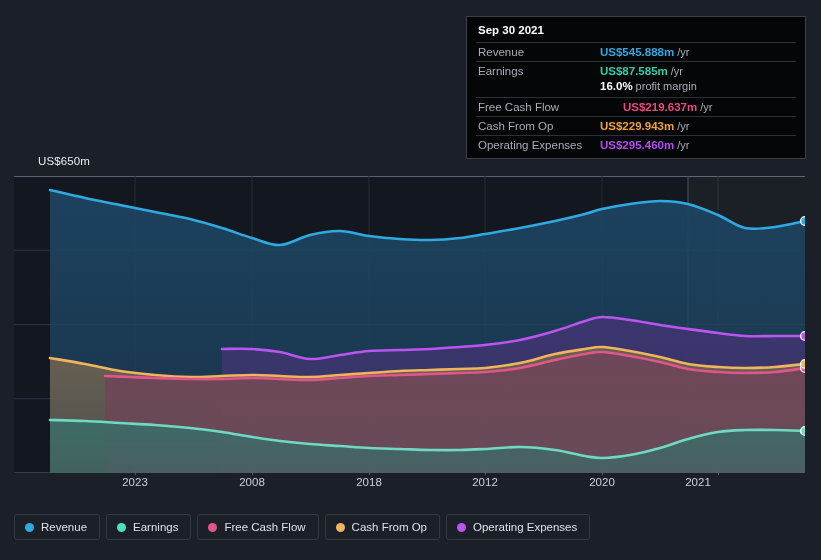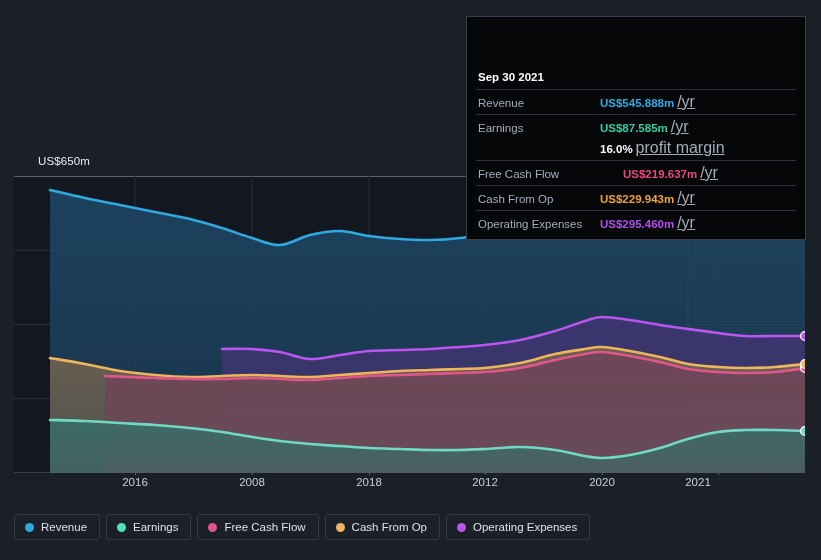--- a/index.html
+++ b/index.html
@@ -63,21 +63,20 @@
     width: 340px;
     background: #050608;
     border: 1px solid #3a3f49;
     padding: 7px 9px 4px 9px;
   }
   #tooltip-date {
     color: #ffffff;
     font-size: 11.5px;
     font-weight: bold;
     padding: 0 0 6px 2px;
-    margin-top: 47px;
   }
   .tt-row {
     display: flex;
     align-items: baseline;
     border-top: 1px solid #2c3038;
     padding: 3px 2px 3px 2px;
     min-height: 17px;
   }
   .tt-row.no-rule { border-top: none; padding-top: 0; }
   .tt-label {
@@ -85,24 +84,23 @@
     color: #a7adb8;
     font-size: 11.5px;
   }
   .tt-value {
     font-size: 11.5px;
     font-weight: bold;
     white-space: nowrap;
   }
   .tt-unit {
     color: #a7adb8;
-    font-size: 16px;
+    font-size: 11px;
     font-weight: normal;
     margin-left: 3px;
-    text-decoration: underline;
   }
 
   
   #legend {
     position: absolute;
     left: 14px; top: 514px;
     display: flex;
     gap: 6px;
   }
   .legend-item {
@@ -183,21 +181,21 @@
         <circle cx="791" cy="45" r="4.4" fill="#2eaae0" stroke="#ffffff" stroke-width="1.4"></circle>
         <circle cx="791" cy="255" r="4.4" fill="#6fd9c2" stroke="#ffffff" stroke-width="1.4"></circle>
         <circle cx="791" cy="192" r="4.4" fill="#e0568a" stroke="#ffffff" stroke-width="1.4"></circle>
         <circle cx="791" cy="188" r="4.4" fill="#efb45c" stroke="#ffffff" stroke-width="1.4"></circle>
         <circle cx="791" cy="160" r="4.4" fill="#bb55f0" stroke="#ffffff" stroke-width="1.4"></circle>
       </svg>
   </div>
 
   <div id="x-axis">
       <div class="x-tick-mark" style="left: 121px;"></div>
-      <div class="x-tick" style="left: 121px;">2016</div>
+      <div class="x-tick" style="left: 121px;">2023</div>
       <div class="x-tick-mark" style="left: 238px;"></div>
       <div class="x-tick" style="left: 238px;">2008</div>
       <div class="x-tick-mark" style="left: 355px;"></div>
       <div class="x-tick" style="left: 355px; text-align: center;">2018</div>
       <div class="x-tick-mark" style="left: 471px;"></div>
       <div class="x-tick" style="left: 471px;">2012</div>
       <div class="x-tick-mark" style="left: 588px;"></div>
       <div class="x-tick" style="left: 588px;">2020</div>
       <div class="x-tick-mark" style="left: 704px;"></div>
       <div class="x-tick" style="left: 684px;">2021</div>

